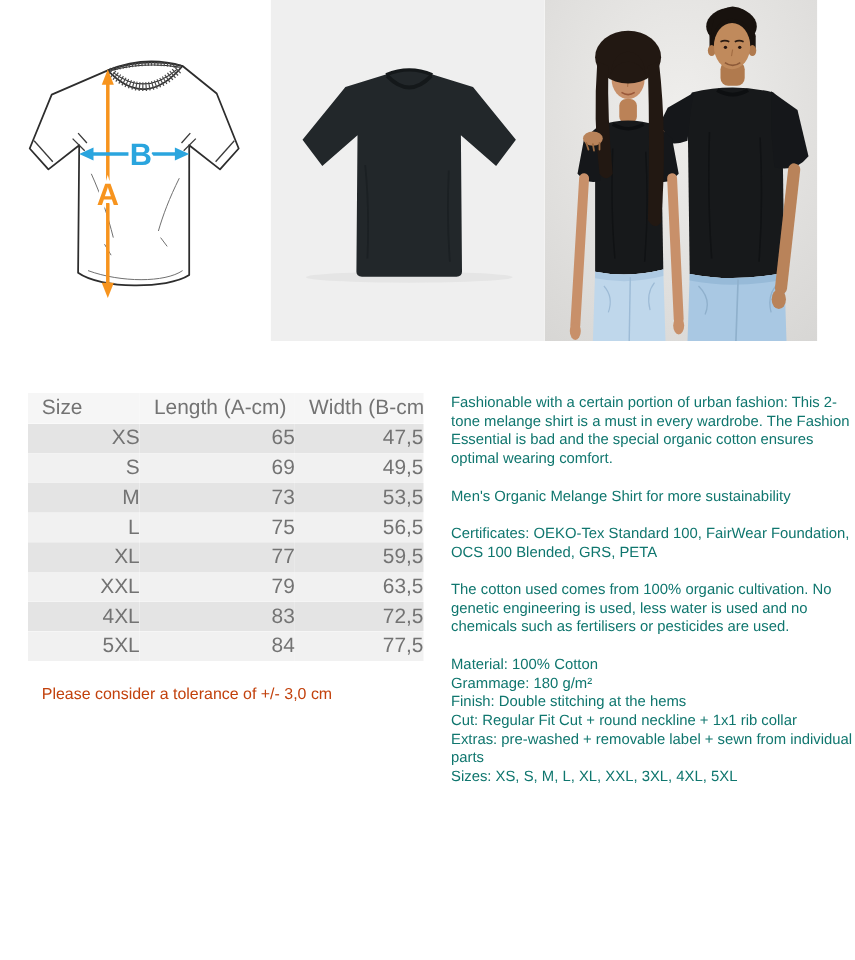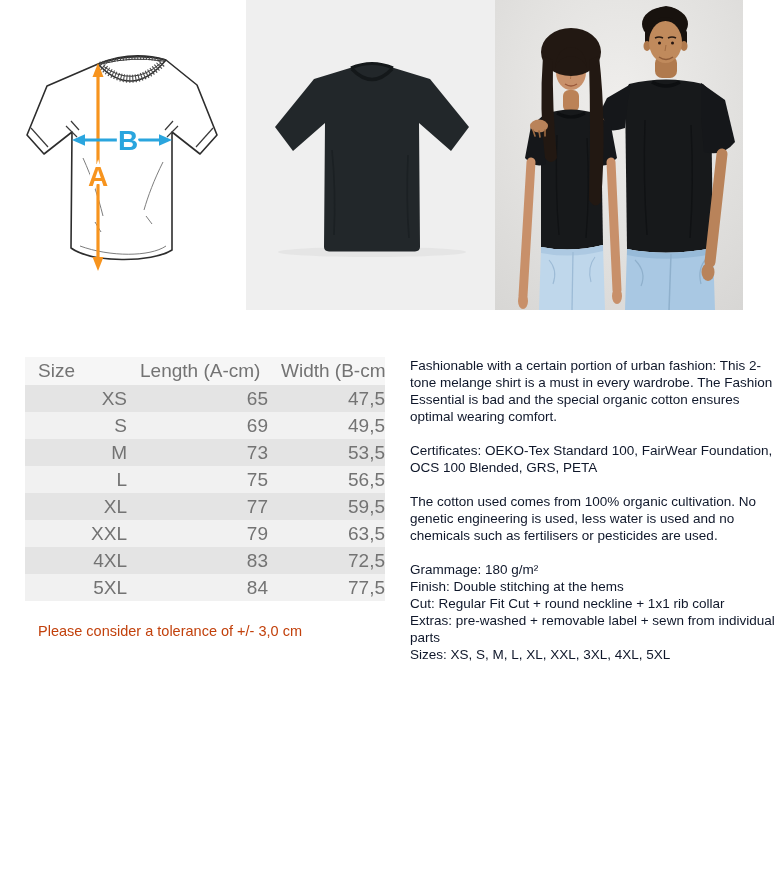--- a/index.html
+++ b/index.html
@@ -34,21 +34,21 @@
   table.size-table col.c1{width:102px;}
   table.size-table col.c2{width:141px;}
   table.size-table col.c3{width:117px;}
   table.size-table tbody tr:nth-child(odd){background:#e4e4e4;}
   table.size-table tbody tr:nth-child(even){background:#f1f1f1;}
 
   .tolerance{
     margin:22px 0 0 13px;font-size:14.5px;color:#c2410c;
   }
 
-  .right-col{margin-left:25px;width:365px;font-size:13.5px;line-height:17px;color:#0f172a;}
+  .right-col{margin-left:25px;width:365px;font-size:13.5px;line-height:17px;color:#0f766e;}
   .right-col p{margin:0 0 17px 0;}
   .right-col .specs div{margin:0;}
 </style>
 </head>
 <body>
 
 <div class="page">
 
   <div class="gallery">
 
@@ -263,23 +263,25 @@
             <td>84</td>
             <td>77,5</td>
           </tr>
         </tbody>
       </table>
       <p class="tolerance">Please consider a tolerance of +/- 3,0 cm</p>
     </div>
 
     <div class="right-col">
       <p>Fashionable with a certain portion of urban fashion: This 2-tone melange shirt is a must in every wardrobe. The Fashion Essential is bad and the special organic cotton ensures optimal wearing comfort.</p>
+      <p>Men's Organic Melange Shirt for more sustainability</p>
       <p>Certificates: OEKO-Tex Standard 100, FairWear Foundation, OCS 100 Blended, GRS, PETA</p>
       <p>The cotton used comes from 100% organic cultivation. No genetic engineering is used, less water is used and no chemicals such as fertilisers or pesticides are used.</p>
       <div class="specs">
+        <div>Material: 100% Cotton</div>
         <div>Grammage: 180 g/m²</div>
         <div>Finish: Double stitching at the hems</div>
         <div>Cut: Regular Fit Cut + round neckline + 1x1 rib collar</div>
         <div>Extras: pre-washed + removable label + sewn from individual parts</div>
         <div>Sizes: XS, S, M, L, XL, XXL, 3XL, 4XL, 5XL</div>
       </div>
     </div>
   </div>
 </div>
 

